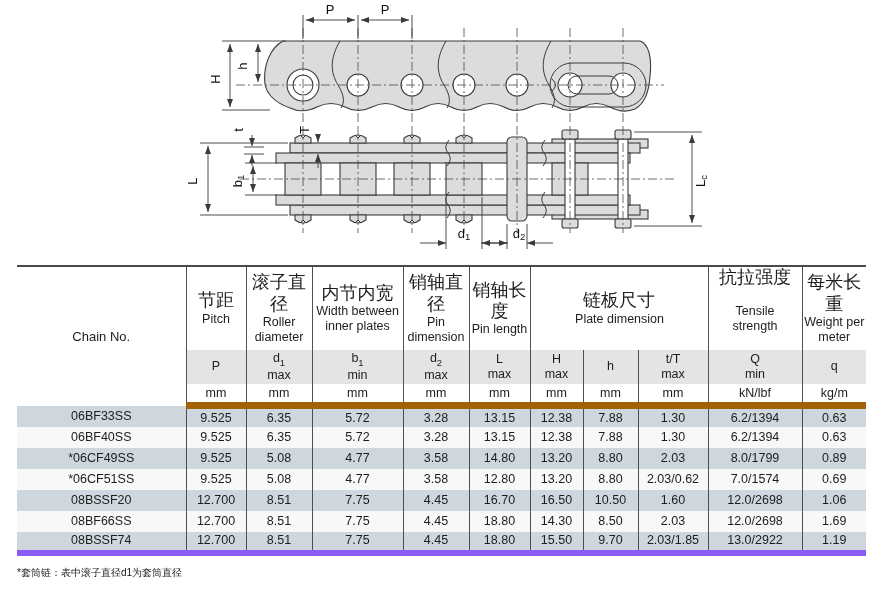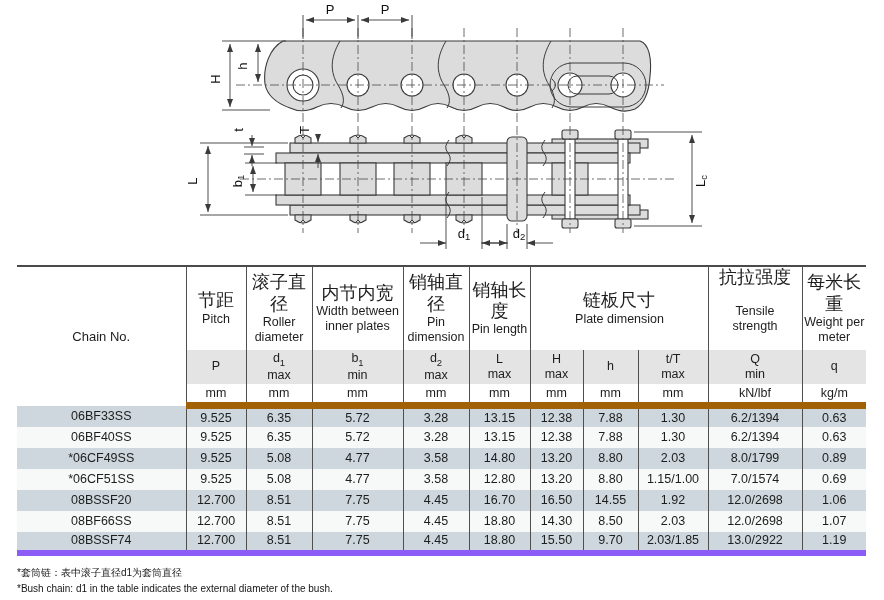--- a/index.html
+++ b/index.html
@@ -317,63 +317,62 @@
         </tr>
         <tr>
           <td>*06CF51SS</td>
           <td>9.525</td>
           <td>5.08</td>
           <td>4.77</td>
           <td>3.58</td>
           <td>12.80</td>
           <td>13.20</td>
           <td>8.80</td>
-          <td>1.15/1.00</td>
+          <td>2.03/0.62</td>
           <td>7.0/1574</td>
           <td>0.69</td>
         </tr>
         <tr>
           <td>08BSSF20</td>
           <td>12.700</td>
           <td>8.51</td>
           <td>7.75</td>
           <td>4.45</td>
           <td>16.70</td>
           <td>16.50</td>
-          <td>14.55</td>
-          <td>1.92</td>
+          <td>10.50</td>
+          <td>1.60</td>
           <td>12.0/2698</td>
           <td>1.06</td>
         </tr>
         <tr>
           <td>08BF66SS</td>
           <td>12.700</td>
           <td>8.51</td>
           <td>7.75</td>
           <td>4.45</td>
           <td>18.80</td>
           <td>14.30</td>
           <td>8.50</td>
           <td>2.03</td>
           <td>12.0/2698</td>
-          <td>1.07</td>
+          <td>1.69</td>
         </tr>
         <tr>
           <td>08BSSF74</td>
           <td>12.700</td>
           <td>8.51</td>
           <td>7.75</td>
           <td>4.45</td>
           <td>18.80</td>
           <td>15.50</td>
           <td>9.70</td>
           <td>2.03/1.85</td>
           <td>13.0/2922</td>
           <td>1.19</td>
         </tr>
       </tbody>
   </table>
 </div>
 
 <div class="notes">
   <div>*套筒链：表中滚子直径d1为套筒直径</div>
-  <div>*Bush chain: d1 in the table indicates the external diameter of the bush.</div>
 </div>
 
 </body></html>

